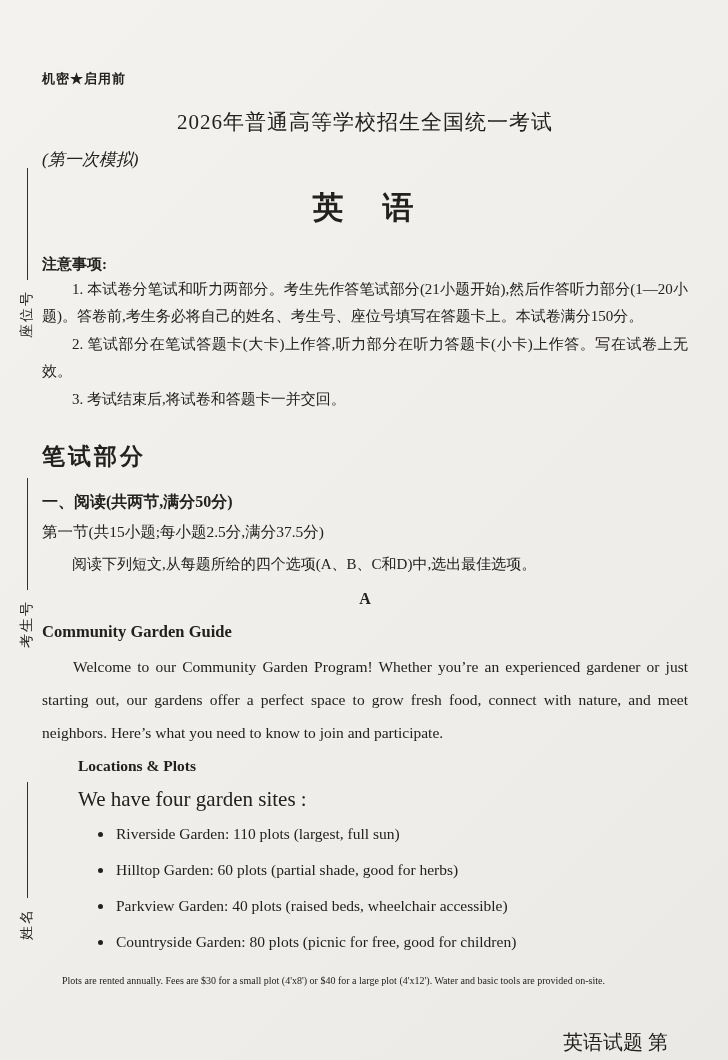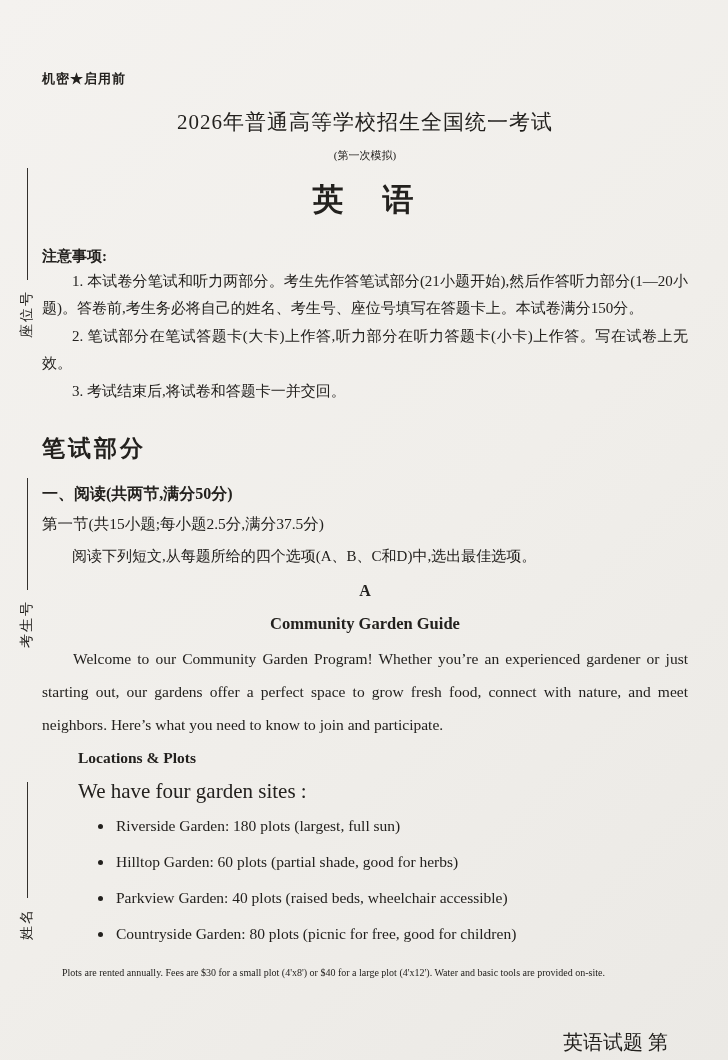--- a/index.html
+++ b/index.html
@@ -14,30 +14,30 @@
     width:728px; height:1060px;
     background:linear-gradient(135deg,#f4f2ef 0%,#f0eeea 55%,#ebe9e5 100%);
     overflow:hidden;
   }
   .content {
     position:absolute;
     left:42px; right:40px; top:12px;margin-top:26px;
   }
   .confidential { margin-top:32px; font-size:13px; font-weight:bold; letter-spacing:1px; }
   .exam-title { text-align:center; font-size:21px; font-weight:normal; margin-top:20px; letter-spacing:1px; }
-  .exam-round { text-align:center; font-size:11px; margin-top:12px; }
+  .exam-round { text-align:left; font-size:17px; margin-top:12px;font-style:italic; }
   .subject { text-align:center; font-size:31px; font-weight:bold; margin-top:16px; letter-spacing:4px; }
   .notice-title { font-size:15px; font-weight:bold; margin-top:26px; }
   .notice-item { font-size:15px; line-height:26.5px; text-indent:2em; text-align:justify; margin-top:2px; }
   .section-title { text-align:left; font-size:23px; font-weight:bold; margin-top:28px; letter-spacing:3px; }
   .part-heading { font-size:16px; font-weight:bold; margin-top:20px; }
   .section-heading { font-size:15.5px; margin-top:9px; }
   .instruction { font-size:15px; margin-top:12px; text-indent:2em; }
   .passage-label { text-align:center; font-size:16px; font-weight:bold; margin-top:16px; }
-  .passage-title { text-align:center; font-size:16.5px; font-weight:bold; margin-top:14px; }
+  .passage-title { font-size:16.5px; font-weight:bold; margin-top:14px; }
   .passage-intro { font-size:15.5px; line-height:33px; text-align:justify; text-indent:2em; margin-top:8px; }
   .subheading { font-size:15.5px; font-weight:bold; margin-top:8px; margin-left:36px; }
   .sites-intro { font-size:21px; margin-top:12px; margin-left:36px; }
   ul.sites { margin-top:4px; margin-left:72px; }
   ul.sites li { font-size:15.5px; line-height:36px; list-style-type:disc; padding-left:2px; }
   .fees { font-size:10px; line-height:34px; text-align:justify; text-indent:2em; margin-top:4px; }
   .footer {
     position:absolute; left:0; right:60px; bottom:4px;
     text-align:right; font-size:20px;
   }
@@ -89,21 +89,21 @@
     <div class="instruction">阅读下列短文,从每题所给的四个选项(A、B、C和D)中,选出最佳选项。</div>
 
     <div class="passage-label">A</div>
     <div class="passage-title">Community Garden Guide</div>
     <p class="passage-intro">Welcome to our Community Garden Program! Whether you’re an experienced gardener or just starting out, our gardens offer a perfect space to grow fresh food, connect with nature, and meet neighbors. Here’s what you need to know to join and participate.</p>
 
     <div class="subheading">Locations &amp; Plots</div>
     <div class="sites-intro">We have four garden sites :</div>
 
     <ul class="sites">
-      <li>Riverside Garden: 180 plots (largest, full sun)</li>
+      <li>Riverside Garden: 110 plots (largest, full sun)</li>
       <li>Hilltop Garden: 60 plots (partial shade, good for herbs)</li>
       <li>Parkview Garden: 40 plots (raised beds, wheelchair accessible)</li>
       <li>Countryside Garden: 80 plots (picnic for free, good for children)</li>
     </ul>
 
     <p class="fees">Plots are rented annually. Fees are $30 for a small plot (4'x8') or $40 for a large plot (4'x12'). Water and basic tools are provided on-site.</p>
   </div>
 
   <div class="footer">英语试题  第</div>
 </div>

